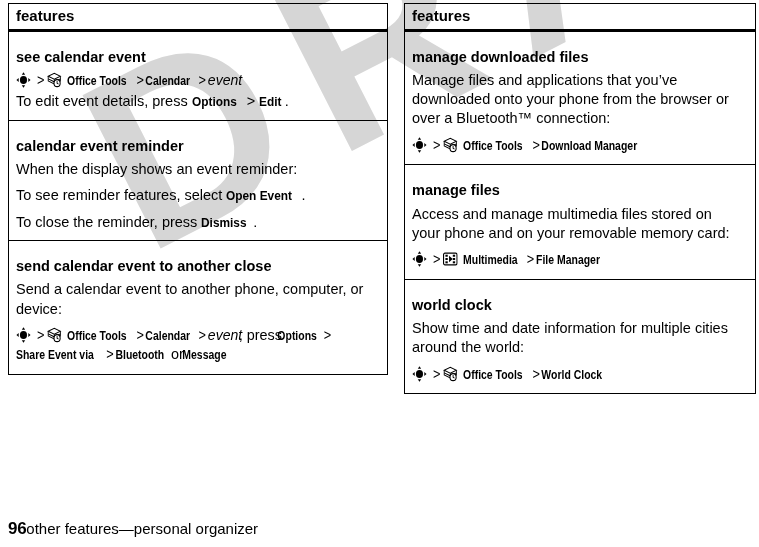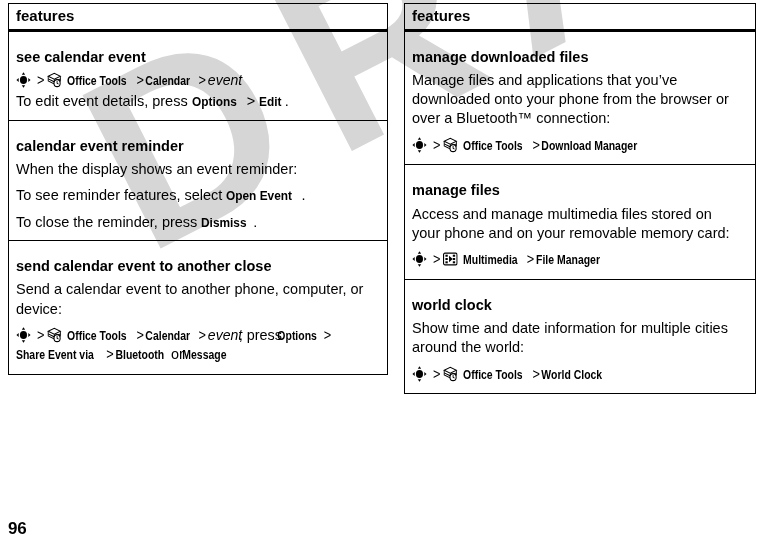--- a/index.html
+++ b/index.html
@@ -301,15 +301,16 @@
                   <circle cx="22" cy="21" r="6.6" fill="#fff" stroke="#000" stroke-width="2.2"></circle>
                   <path d="M22 17 L22 21 L25 22.8" fill="none" stroke="#000" stroke-width="1.9"></path>
                 </svg></span> <span class="inline-key">Office Tools</span><span class="sep">&gt;</span><span class="inline-key">World Clock</span></div>
           </div>
         </div>
       </div>
   </div>
 
   <div class="footer">
     <div class="page-number">96</div>
+    <div class="footer-title">other features—personal organizer</div>
   </div>
 
 </div>
 
 </body></html>

